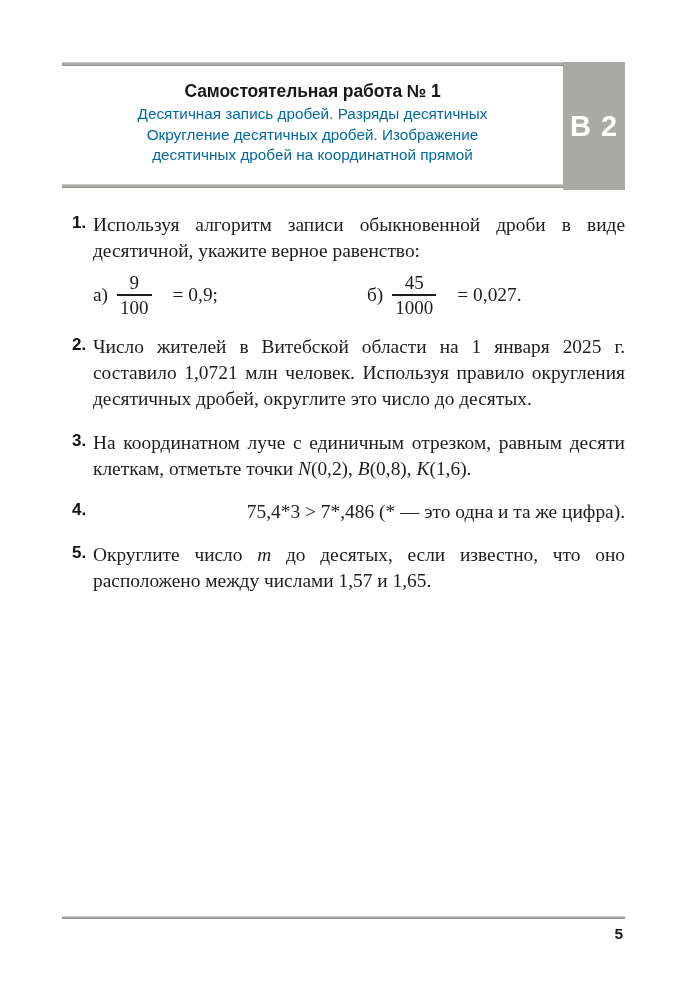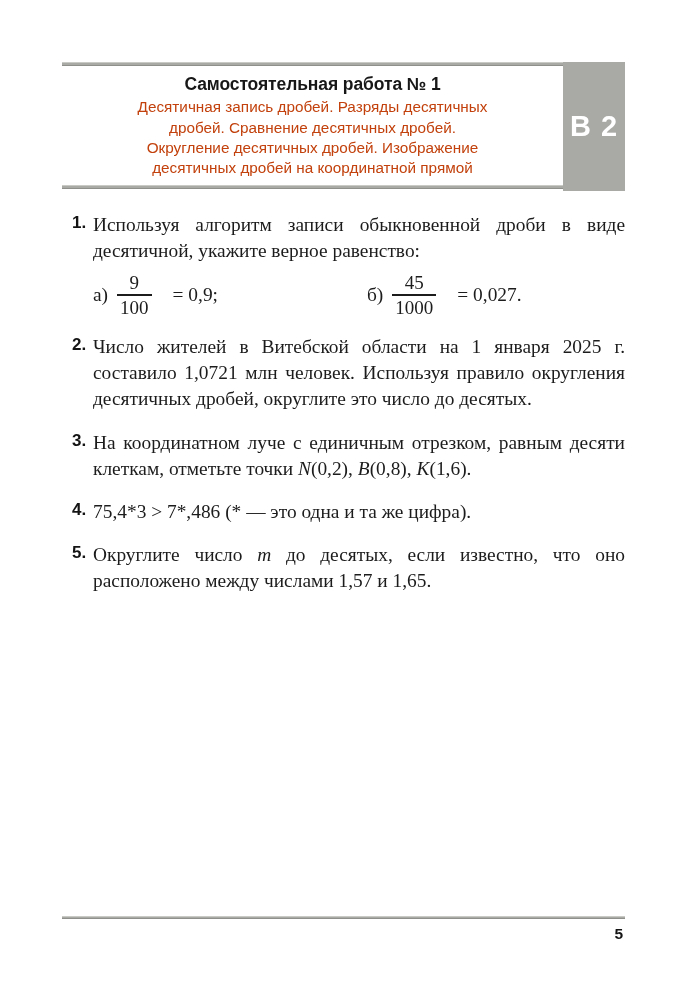--- a/index.html
+++ b/index.html
@@ -41,36 +41,36 @@
   .header-body {
     position: relative;
     display: flex;
     align-items: stretch;
     min-height: 118px;
   }
   .header-text {
     flex: 1 1 auto;
     text-align: center;
     font-family: "Liberation Sans", "DejaVu Sans", sans-serif;
-    padding: 7px 8px 6px 8px;
+    padding: 14px 8px 6px 8px;
     box-sizing: border-box;
   }
   .header-title {
     font-size: 17.5px;
     font-weight: bold;
     letter-spacing: -0.1px;
     line-height: 1.28;
     color: #171717;
     white-space: nowrap;
   }
   .header-sub {
     font-size: 15.3px;
     font-weight: normal;
     line-height: 1.33;
-    color: #c2410c;
+    color: #0369a1;
     margin-top: 2px;
   }
   .header-sub div { white-space: nowrap; }
 
   .variant-badge {
     flex: 0 0 62px;
     width: 62px;
     background: #a9a9a6;
     color: #ffffff;
     font-family: "Liberation Sans", "DejaVu Sans", sans-serif;
@@ -104,21 +104,21 @@
   .task-num {
     position: absolute;
     left: 10px;
     top: 0;
     font-family: "Liberation Sans", "DejaVu Sans", sans-serif;
     font-weight: bold;
     font-size: 17px;
     color: #141414;
   }
   .task-body > p { margin: 0; }
-  .task-body .noj { text-align: left; }
+  .task-body .noj { text-align: right; }
   .ital { font-style: italic; }
 
   
   .frac-row {
     display: flex;
     align-items: flex-start;
     margin-top: 9px;
     text-align: left;
   }
   .frac-item {
@@ -173,21 +173,20 @@
 
 <div class="page">
 
   <div class="header-block">
     <div class="rule"></div>
     <div class="header-body">
       <div class="header-text">
         <div class="header-title">Самостоятельная работа № 1</div>
         <div class="header-sub">
           <div>Десятичная запись дробей. Разряды десятичных</div>
-          <div>дробей. Сравнение десятичных дробей.</div>
           <div>Округление десятичных дробей. Изображение</div>
           <div>десятичных дробей на координатной прямой</div>
         </div>
       </div>
       <div class="variant-badge">В 2</div>
     </div>
     <div class="rule"></div>
   </div>
 
   <div class="tasks">

